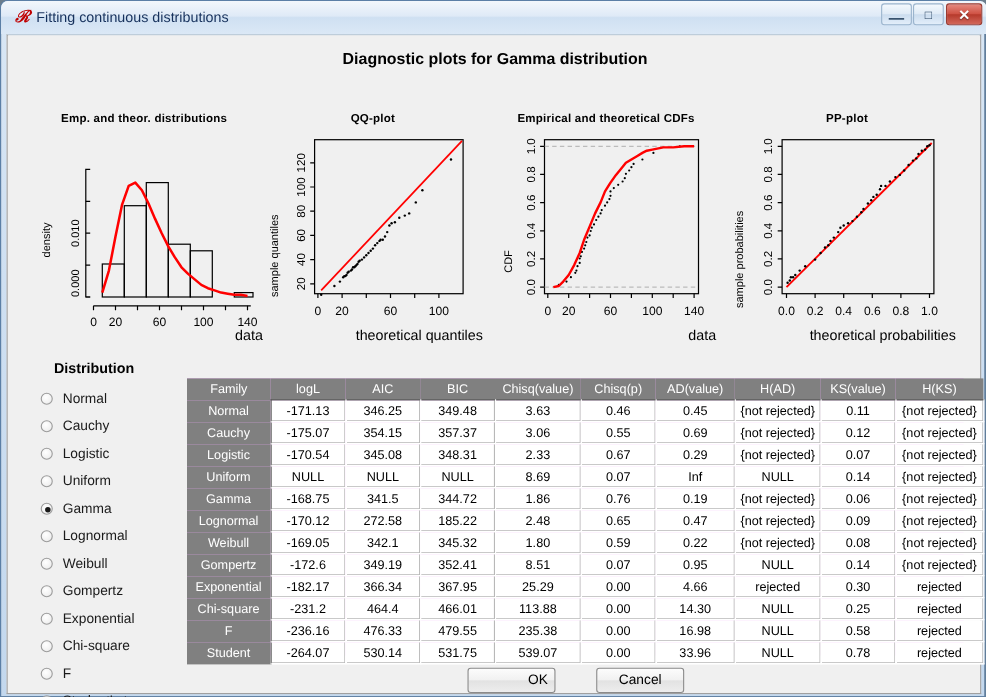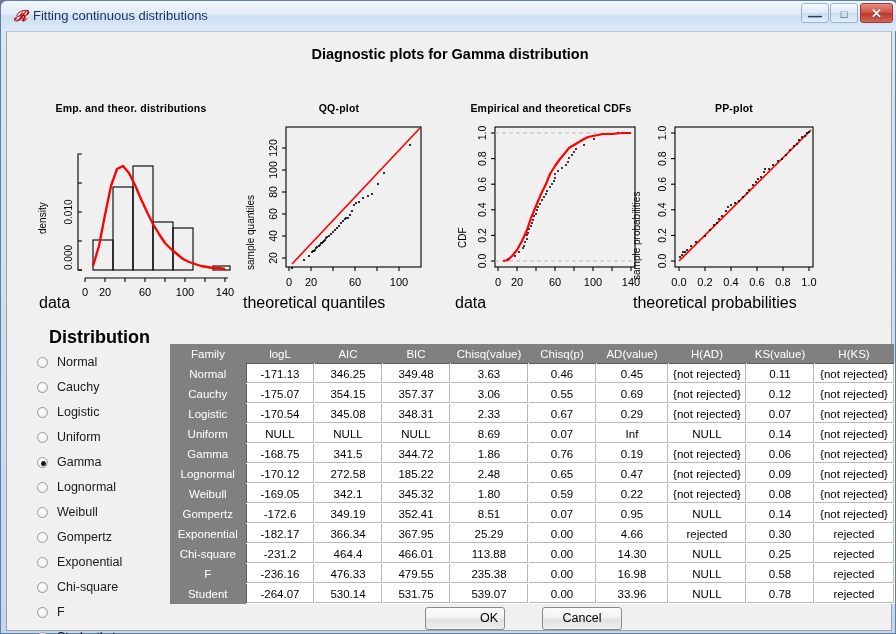--- a/index.html
+++ b/index.html
@@ -68,33 +68,33 @@
   }
 
   
   #plots{position:absolute;left:8px;top:52px;width:870px;height:232px;}
   .plot{position:absolute;top:0;height:232px;}
   .ptitle{
     position:absolute;top:18px;width:100%;text-align:center;
     font-size:10.5px;font-weight:bold;color:#000;letter-spacing:.2px;
   }
   .pxlabel{
-    position:absolute;bottom:4px;width:100%;text-align:left;
-    font-size:16px;color:#000;
+    position:absolute;bottom:4px;width:100%;text-align:right;
+    font-size:13px;color:#000;
   }
   .pylabel{
     position:absolute;font-size:10px;color:#000;white-space:nowrap;
     transform:rotate(-90deg);transform-origin:0 0;
   }
   .pcanvas{position:absolute;}
 
   
   #dist-title{
     position:absolute;left:42px;top:295px;
-    font-size:18px;font-weight:bold;color:#000;
+    font-size:13px;font-weight:bold;color:#000;
   }
   .radio-row{
     position:absolute;left:30px;width:130px;height:25px;
   }
   .radio-dot{
     position:absolute;left:0;top:5px;width:11px;height:11px;
     box-sizing:border-box;border-radius:50%;
     border:1px solid #9b9b9b;
     background:radial-gradient(circle at 40% 35%, #ffffff 0%, #f2f2f2 60%, #e2e2e2 100%);
   }
@@ -371,21 +371,21 @@
               <circle cx="175" cy="15" r="1"></circle>
           </g>
 
           <polyline fill="none" stroke="#ff0000" stroke-width="2.2" stroke-linejoin="round" points="60,143 65,142 69,138 74,132 79,123 84,112 88,100 93,88
                             98,76 103,66 107,56 112,48 117,41 122,35 126,30 131,27
                             136,24 141,21 145,19 150,18 160,16 169,16 179,15 188,15"></polyline>
         </svg>
         <div class="pxlabel" style="left:12px;width:196px;">data</div>
       </div>
 
-      <div class="plot" style="left:604px;width:230px;">
+      <div class="plot" style="left:640px;width:230px;">
         <div class="ptitle">PP-plot</div>
         <div class="pylabel" style="left:12px;top:196px;">sample probabilities</div>
         <svg class="pcanvas" width="230" height="190" style="left:0;top:34px;" viewBox="0 0 230 190">
           <rect x="56" y="9" width="138" height="140" fill="none" stroke="#000" stroke-width="1.1"></rect>
           <g stroke="#000" stroke-width="1.1">
             <path d="M56,143 L52,143"></path>
               <path d="M56,117.4 L52,117.4"></path>
               <path d="M56,91.8 L52,91.8"></path>
             <path d="M56,66.2 L52,66.2"></path>
               <path d="M56,40.6 L52,40.6"></path>

